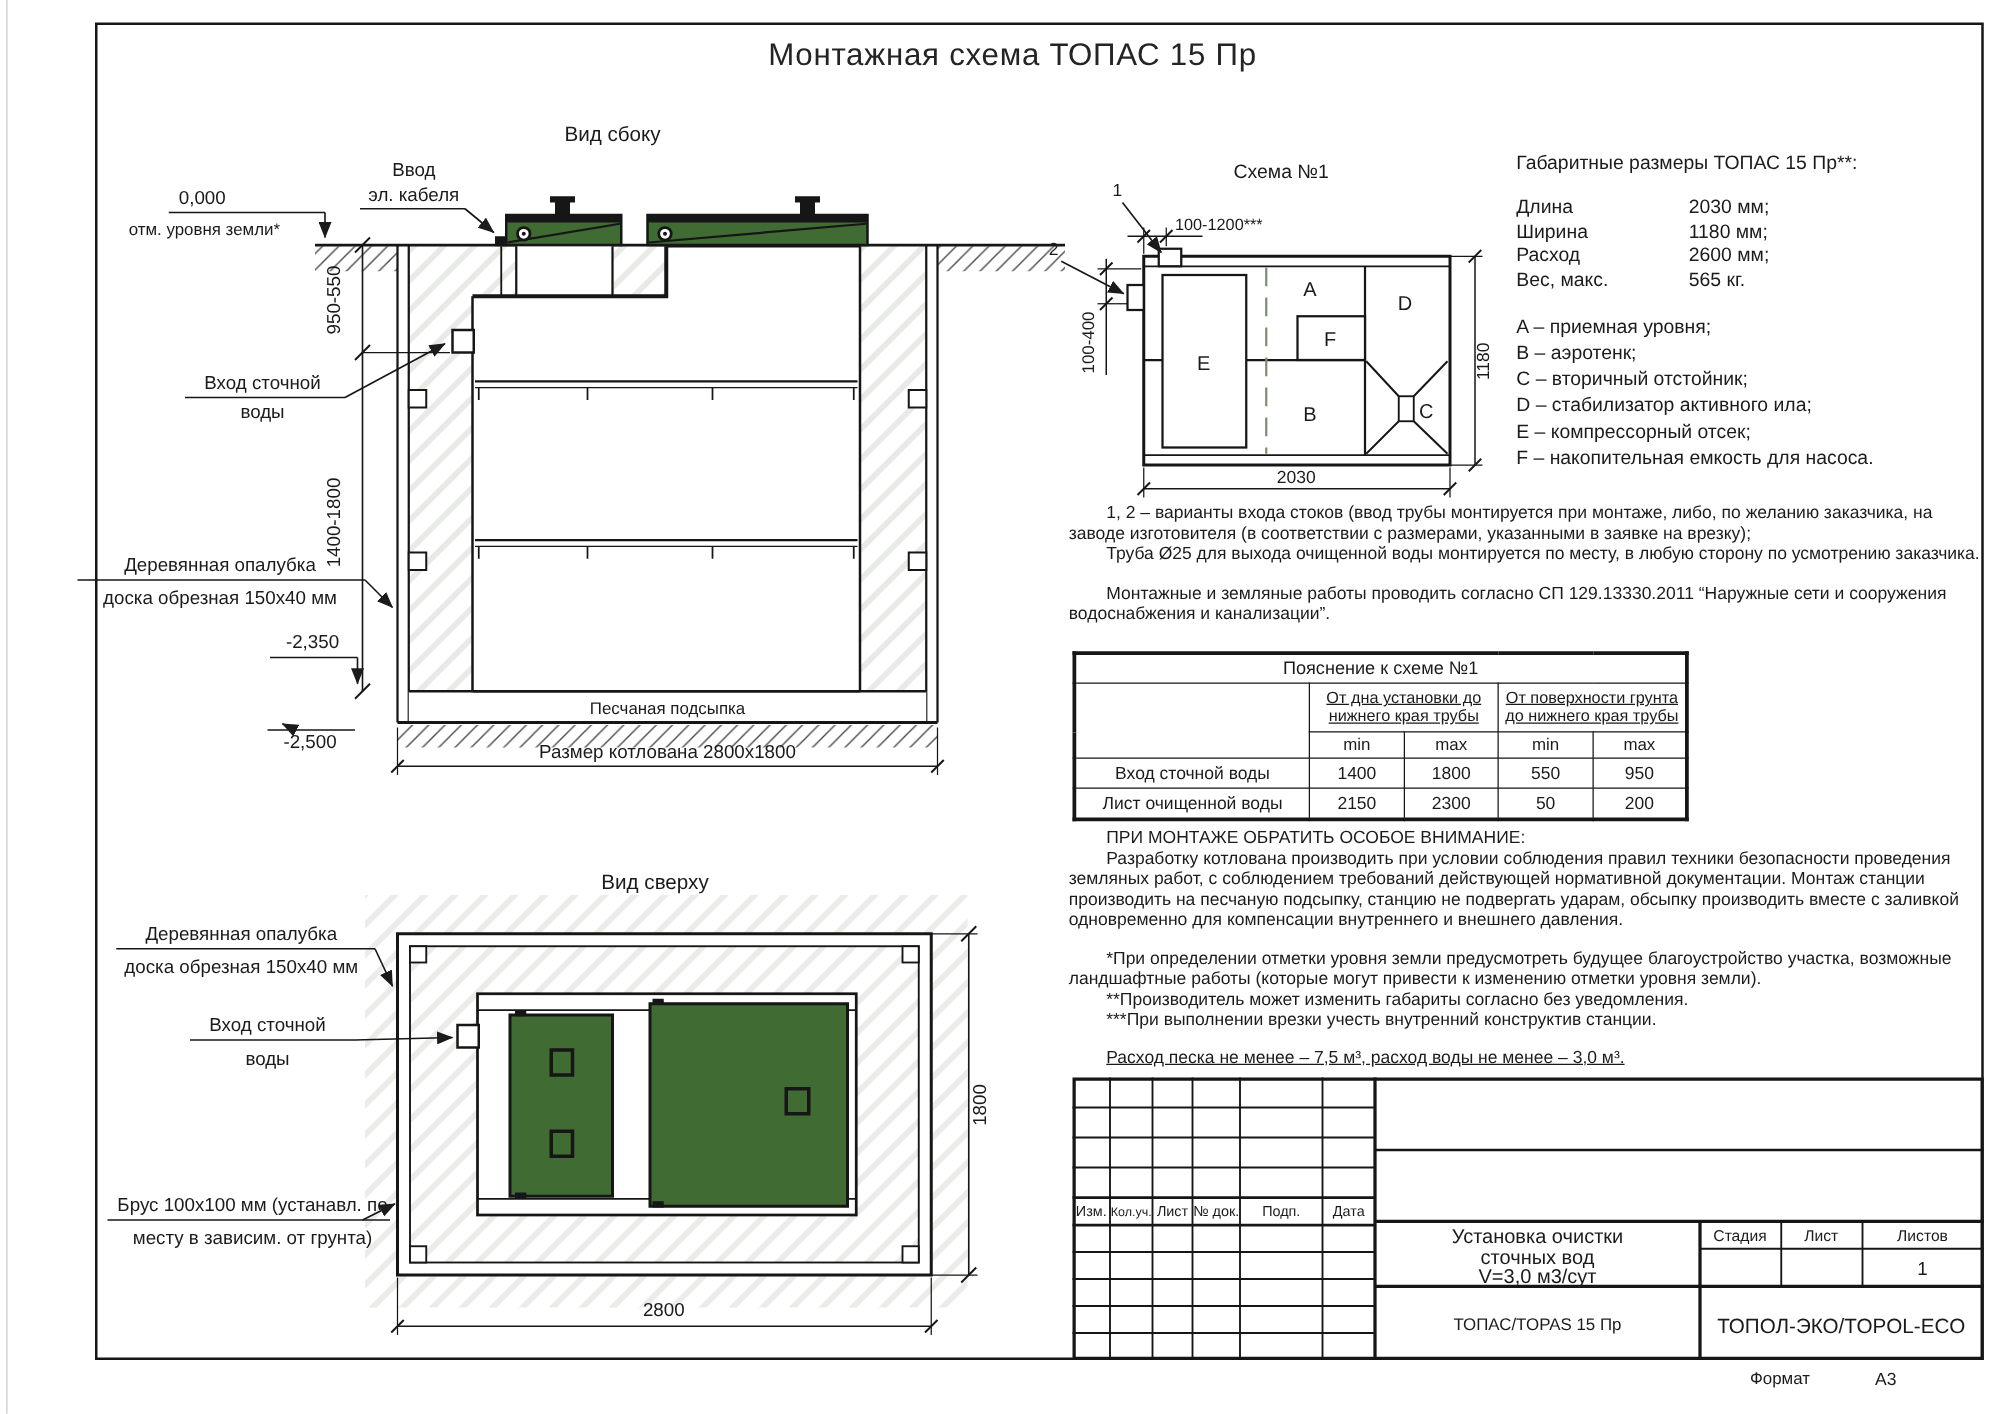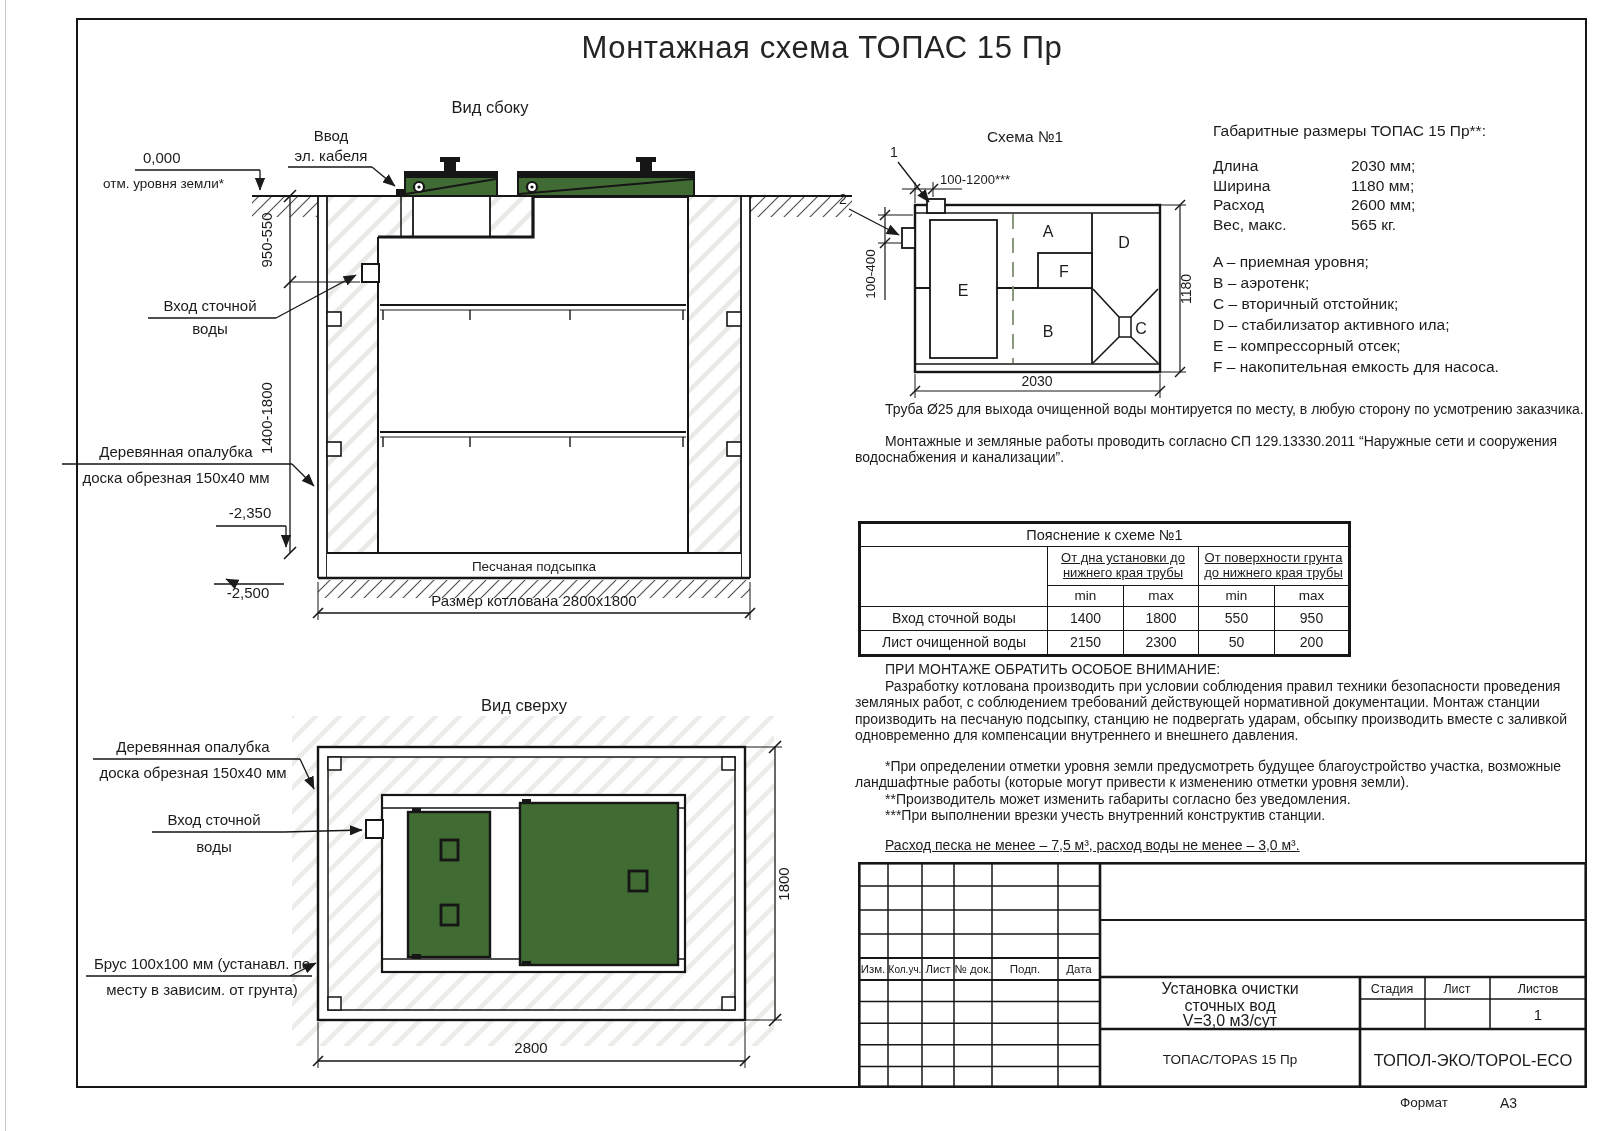--- a/index.html
+++ b/index.html
@@ -1,20 +1,20 @@
 <!DOCTYPE html>
 <html><head>
 <meta charset="utf-8">
 <style>
   html,body{margin:0;padding:0;background:#ffffff;width:1600px;height:1131px;overflow:hidden;
     font-family:"Liberation Sans",sans-serif;color:#1b1b1b;}
   .sheet{position:absolute;left:0;top:0;width:1600px;height:1131px;background:#fff;}
   .scan-edge{position:absolute;left:5px;top:0;width:1px;height:1131px;background:#c9c9c9;}
   .frame{position:absolute;left:76px;top:18px;width:1511px;height:1070px;border:2.4px solid #161616;box-sizing:border-box;}
-  .sheet-title{position:absolute;left:512px;top:30px;width:620px;text-align:center;font-size:31px;letter-spacing:.6px;color:#242424;}
+  .sheet-title{position:absolute;left:500px;top:30px;width:620px;text-align:center;font-size:25px;letter-spacing:.6px;color:#242424;}
   svg{position:absolute;overflow:visible;font-family:"Liberation Sans",sans-serif;}
   svg text{fill:#1b1b1b;}
   .specs{position:absolute;left:1213px;top:122px;width:372px;font-size:15.5px;}
   .specs .sp-title{margin-bottom:16px;}
   .sp-row{display:flex;line-height:19.5px;align-items:flex-end;}
   .sp-row .lab{width:138px;}
   .legend{margin-top:17px;}
   .legend div{line-height:21px;}
   .notes{position:absolute;left:855px;top:401px;width:738px;font-size:14px;line-height:16.5px;}
   .notes p{margin:0;text-indent:30px;}
@@ -382,20 +382,21 @@
       <div>A – приемная уровня;</div>
       <div>B – аэротенк;</div>
       <div>C – вторичный отстойник;</div>
       <div>D – стабилизатор активного ила;</div>
       <div>E – компрессорный отсек;</div>
       <div>F – накопительная емкость для насоса.</div>
     </div>
   </div>
 
   <div class="notes">
+    <p>1, 2 – варианты входа  стоков (ввод трубы монтируется при монтаже, либо, по желанию заказчика, на заводе изготовителя (в соответствии с размерами, указанными в заявке на врезку);</p>
     <p>Труба Ø25 для выхода очищенной воды монтируется по месту, в любую сторону по усмотрению заказчика.</p>
     <p class="gap">Монтажные и земляные работы проводить согласно СП 129.13330.2011 “Наружные сети и сооружения водоснабжения и канализации”.</p>
   </div>
 
   <table class="expl">
     <colgroup>
         <col style="width:188px">
         <col style="width:76px">
         <col style="width:75px">
         <col style="width:76px">

